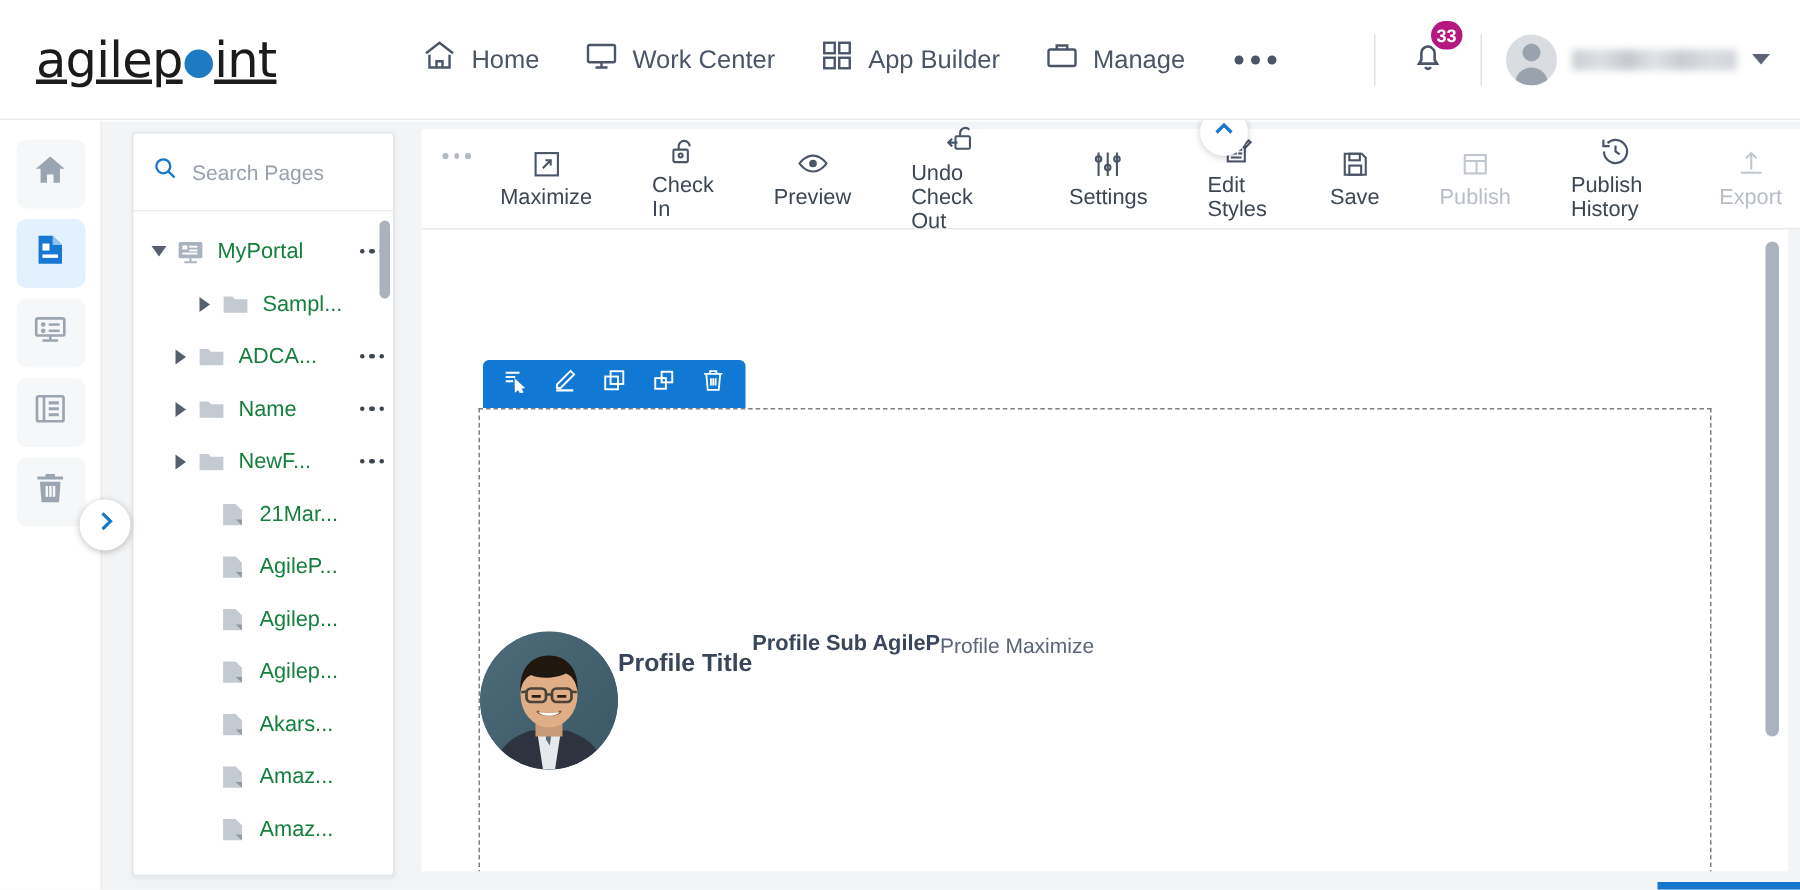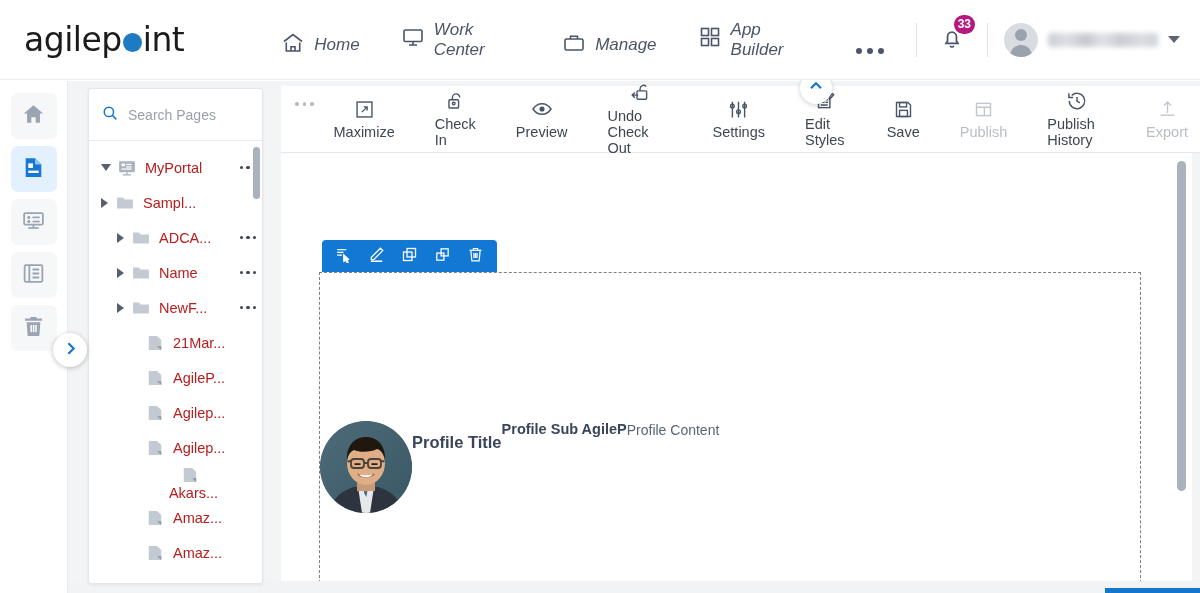--- a/index.html
+++ b/index.html
@@ -12,28 +12,28 @@
   
   .topnav {
     position: absolute; top: 0; left: 0; width: 1200px; height: 80px;
     background: #ffffff; display: flex; align-items: center;
     border-bottom: 1px solid #ececec; z-index: 30;
   }
   .logo { margin-left: 24px; display: flex; align-items: center; }
   .logo-text {
     font-size: 33px; letter-spacing: -0.5px; color: #1b1b1b;
     font-family: "DejaVu Sans", sans-serif; font-weight: 400;
-    display: flex; align-items: center;
+    display: flex; align-items: center; text-decoration: underline;
   }
   .logo-dot {
     display: inline-block; width: 19px; height: 19px; border-radius: 50%;
     background: #1f7ac4; margin: 0 1px; position: relative; top: 3px;
   }
 
-  .nav-items { display: flex; align-items: flex-end; margin-left: 85px; gap: 17px; font-style: italic; }
+  .nav-items { display: flex; align-items: center; margin-left: 85px; gap: 5px; }
   .nav-item {
     display: flex; align-items: center; gap: 9px; padding: 8px 12px;
     color: #4a5568; font-size: 17px; cursor: pointer; border-radius: 4px;
   }
   .nav-dots {
     display: flex; gap: 5px; padding: 14px 16px; cursor: pointer;
   }
   .nav-dots i { width: 6px; height: 6px; border-radius: 50%; background: #4a5568; display: block; }
 
   .nav-right { margin-left: auto; display: flex; align-items: center; height: 48px; }
@@ -88,21 +88,21 @@
     padding: 0 12px; border-bottom: 1px solid #ececec;
   }
   .search-input {
     border: none; outline: none; font-size: 14px; color: #6c7682;
     font-family: "Liberation Sans", sans-serif; width: 118px; background: transparent;
   }
   .search-input::placeholder { color: #98a1ac; }
   .tree { padding: 9px 0 0 0; height: 443px; overflow: hidden; position: relative; }
   .tnode {
     display: flex; align-items: center; height: 35px; font-size: 14.5px;
-    color: #b91c1c; cursor: pointer; padding-right: 6px; white-space: nowrap;
+    color: #15803d; cursor: pointer; padding-right: 6px; white-space: nowrap;
   }
   .tw { width: 22px; display: flex; justify-content: center; flex: none; }
   .tri-r { width: 0; height: 0; border-top: 5px solid transparent; border-bottom: 5px solid transparent; border-left: 7px solid #56606c; }
   .tri-d { width: 0; height: 0; border-left: 5px solid transparent; border-right: 5px solid transparent; border-top: 7px solid #56606c; }
   .tlabel { margin-left: 8px; overflow: hidden; text-overflow: ellipsis; }
   .tdots { margin-left: auto; display: flex; gap: 3px; padding-left: 4px; flex:none; }
   .tdots i { width: 3.5px; height: 3.5px; border-radius: 50%; background: #3d4753; display: block; }
   .tree-sb {
     position: absolute; right: 2px; top: 6px; width: 7px; height: 52px;
     border-radius: 4px; background: #a9b2bd; cursor: pointer;
@@ -201,42 +201,42 @@
     </div>
 
     <div class="nav-item">
       <span>
         <svg width="24" height="24" viewBox="0 0 24 24" fill="none" stroke="#4a5568" stroke-width="1.6">
           <rect x="3" y="5" width="18" height="11.5" rx="1.2"></rect>
             <path d="M12 16.5V20M8 20h8"></path>
         </svg>
       </span>
       <span>Work Center</span>
-    </div>
-
-    <div class="nav-item">
-      <span>
-        <svg width="24" height="24" viewBox="0 0 24 24" fill="none" stroke="#4a5568" stroke-width="1.6">
-          <rect x="3" y="8" width="18" height="11" rx="1.4"></rect>
-            <path d="M8.5 8V5.3h7V8"></path>
-        </svg>
-      </span>
-      <span>Manage</span>
     </div>
 
     <div class="nav-item">
       <span>
         <svg width="24" height="24" viewBox="0 0 24 24" fill="none" stroke="#4a5568" stroke-width="1.6">
           <rect x="3.5" y="3.5" width="7" height="7"></rect>
             <rect x="13.5" y="3.5" width="7" height="7"></rect>
           <rect x="3.5" y="13.5" width="7" height="7"></rect>
             <rect x="13.5" y="13.5" width="7" height="7"></rect>
         </svg>
       </span>
       <span>App Builder</span>
+    </div>
+
+    <div class="nav-item">
+      <span>
+        <svg width="24" height="24" viewBox="0 0 24 24" fill="none" stroke="#4a5568" stroke-width="1.6">
+          <rect x="3" y="8" width="18" height="11" rx="1.4"></rect>
+            <path d="M8.5 8V5.3h7V8"></path>
+        </svg>
+      </span>
+      <span>Manage</span>
     </div>
 
     <div class="nav-dots">
       <i></i>
       <i></i>
       <i></i>
     </div>
   </div>
 
   <div class="nav-right">
@@ -358,21 +358,21 @@
             <rect x="7" y="19.4" width="10" height="1.6"></rect>
           </svg>
         </span>
         <span class="tlabel">MyPortal</span>
         <span class="tdots">
           <i></i>
           <i></i>
           <i></i>
         </span>
       </div>
-      <div class="tnode" style="padding-left: 4px;">
+      <div class="tnode" style="padding-left: 36px;">
         <span class="tw">
           <span class="tri-r"></span>
         </span>
         <span style="display: flex;">
           <svg width="20" height="20" viewBox="0 0 24 24" fill="#c3cad2">
             <path d="M2.5 5.5h7l2 2.2h10V18.5h-19z"></path>
           </svg>
         </span>
         <span class="tlabel">Sampl...</span>
       </div>
@@ -457,21 +457,21 @@
       <div class="tnode" style="padding-left: 34px;">
         <span class="tw"></span>
         <span style="display: flex;">
           <svg width="20" height="20" viewBox="0 0 24 24" fill="#c3cad2">
             <path d="M4.5 3.5h10l5 5v12h-15z"></path>
             <path d="M14.5 16h5v4.5l-5-4.5z" fill="#8f99a4"></path>
           </svg>
         </span>
         <span class="tlabel">Agilep...</span>
       </div>
-      <div class="tnode" style="padding-left: 34px; flex-direction: column;">
+      <div class="tnode" style="padding-left: 34px;">
         <span class="tw"></span>
         <span style="display: flex;">
           <svg width="20" height="20" viewBox="0 0 24 24" fill="#c3cad2">
             <path d="M4.5 3.5h10l5 5v12h-15z"></path>
             <path d="M14.5 16h5v4.5l-5-4.5z" fill="#8f99a4"></path>
           </svg>
         </span>
         <span class="tlabel">Akars...</span>
       </div>
       <div class="tnode" style="padding-left: 34px;">
@@ -708,21 +708,21 @@
 
             <path d="M34.5 43.2h6M51.5 43.2h6" stroke="#2a2018" stroke-width="1.8"></path>
 
             <path d="M38 53c3 3.5 13 3.5 16 0" fill="none" stroke="#8d5f44" stroke-width="1.6"></path>
             <path d="M39 53.6c3 1 11 1 14 0-2 3.4-12 3.4-14 0z" fill="#ffffff"></path>
           </g>
         </svg>
       </div>
       <div class="pf-title">Profile Title</div>
       <div class="pf-sub">Profile Sub AgileP</div>
-      <div class="pf-content">Profile Content</div>
+      <div class="pf-content">Profile Maximize</div>
 
     </div>
 
     <div class="canvas-sb"></div>
   </div>
 </div>
 
 <div class="bottom-strip"></div>
 <div class="bottom-blue"></div>
 

